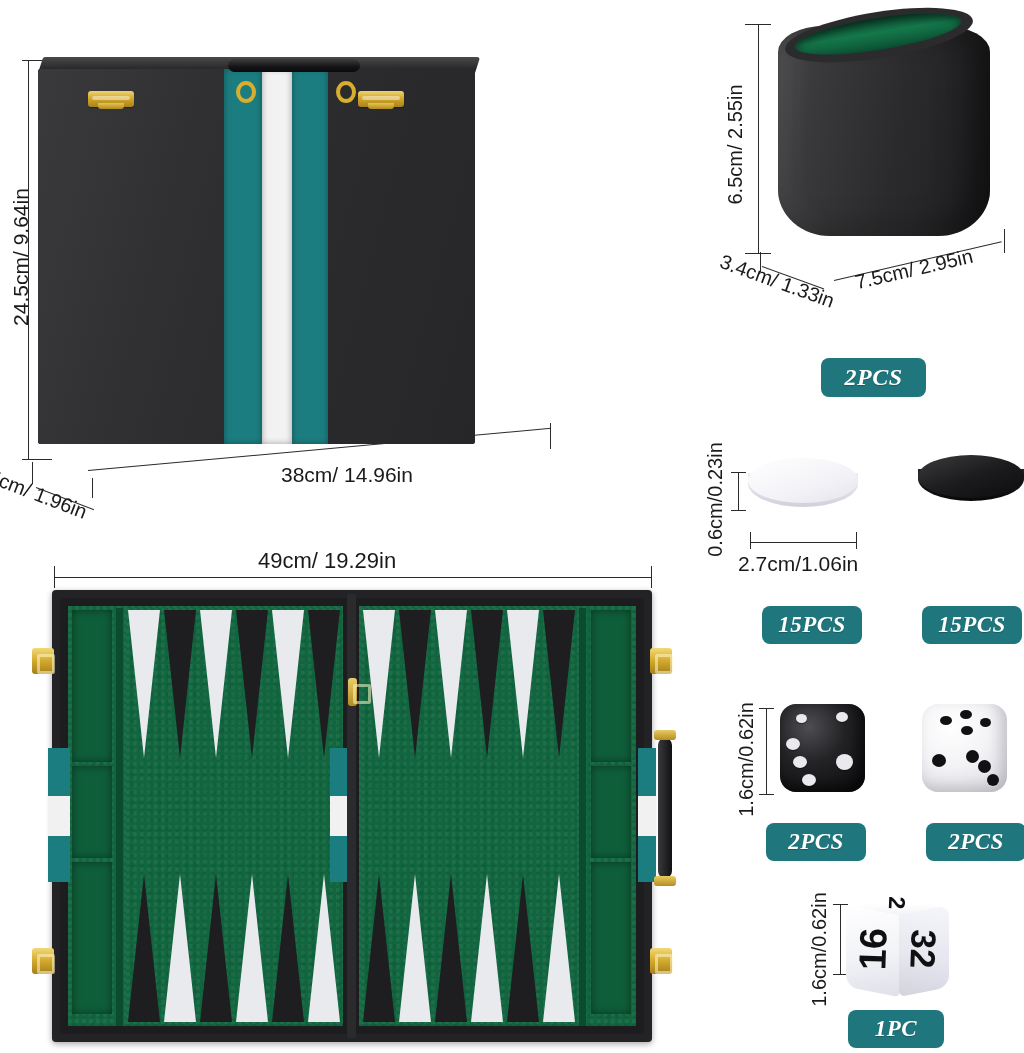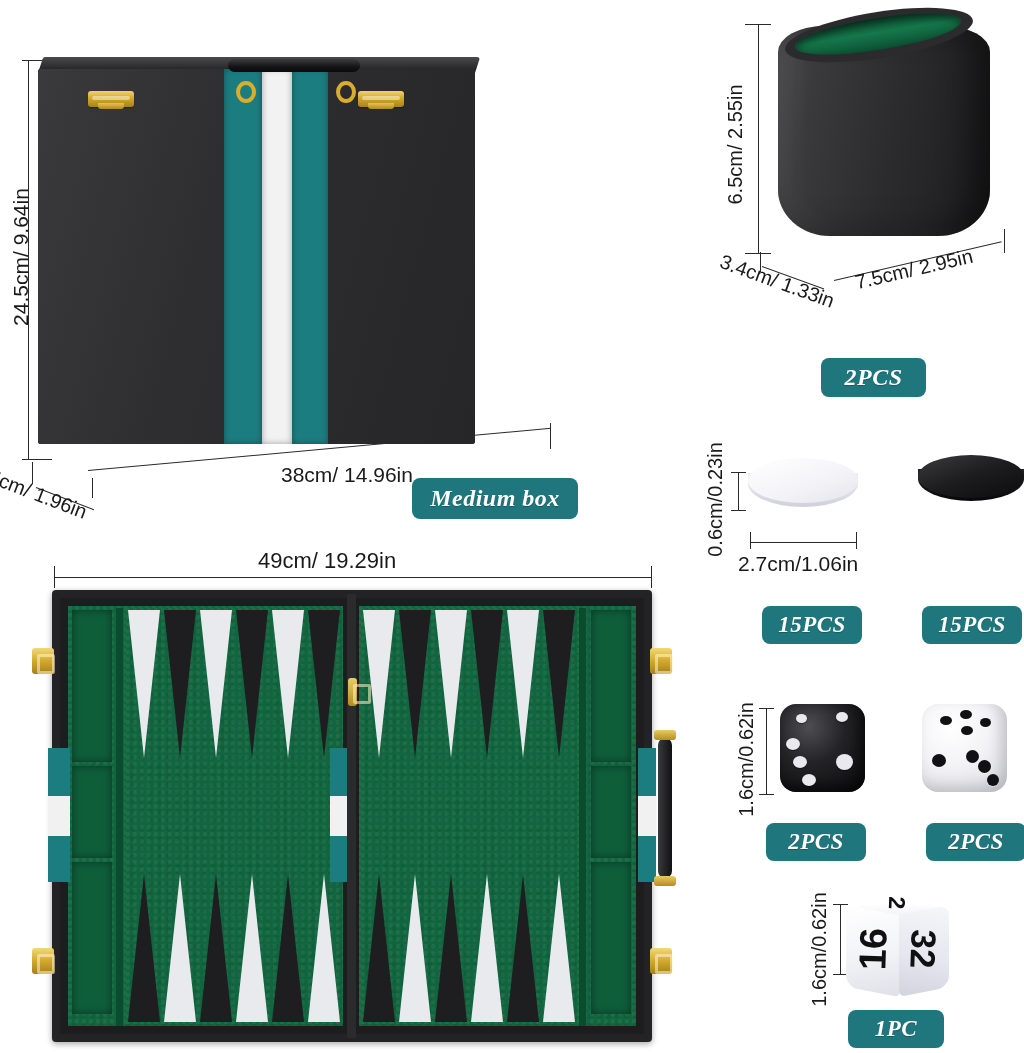--- a/index.html
+++ b/index.html
@@ -279,21 +279,20 @@
       </div>
       <div class="latch" style="left:320px;">
         <div class="bar"></div>
           <div class="tab"></div>
       </div>
       <div class="handle-ring" style="left:198px;"></div>
       <div class="handle-ring" style="left:298px;"></div>
       <div class="handle-bar" style="left:190px; top:2px; width:132px;"></div>
     </div>
 
-    <div class="badge" style="left:412px; top:478px; width:166px; height:41px; font-size:24px;">Medium box</div>
   </div>
 
   <div id="sec-cup">
 
     <div class="rule v" style="left:58px; top:24px; height:230px;"></div>
     <div class="tick" style="left:45px; top:24px; width:26px; height:1px;"></div>
     <div class="tick" style="left:45px; top:253px; width:26px; height:1px;"></div>
     <div class="dimlabel" style="left:-25px; top:133px; transform:rotate(-90deg); font-size:20px;">6.5cm/ 2.55in</div>
 
     <div class="rule h" style="left:62px; top:266px; width:66px; transform:rotate(20deg); transform-origin:left center;"></div>

